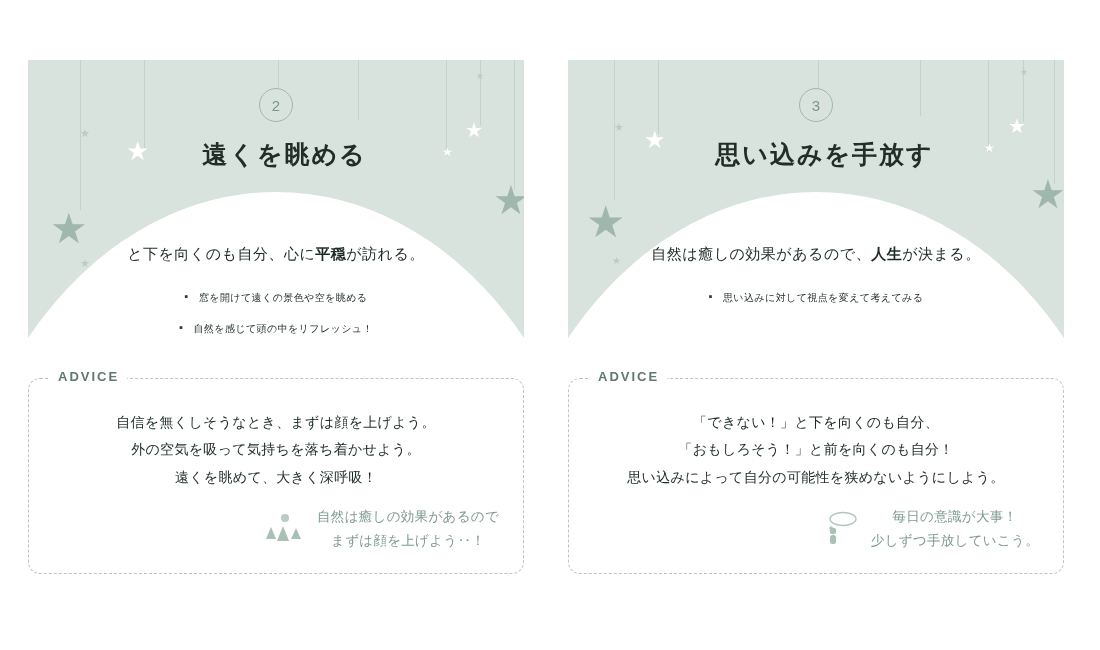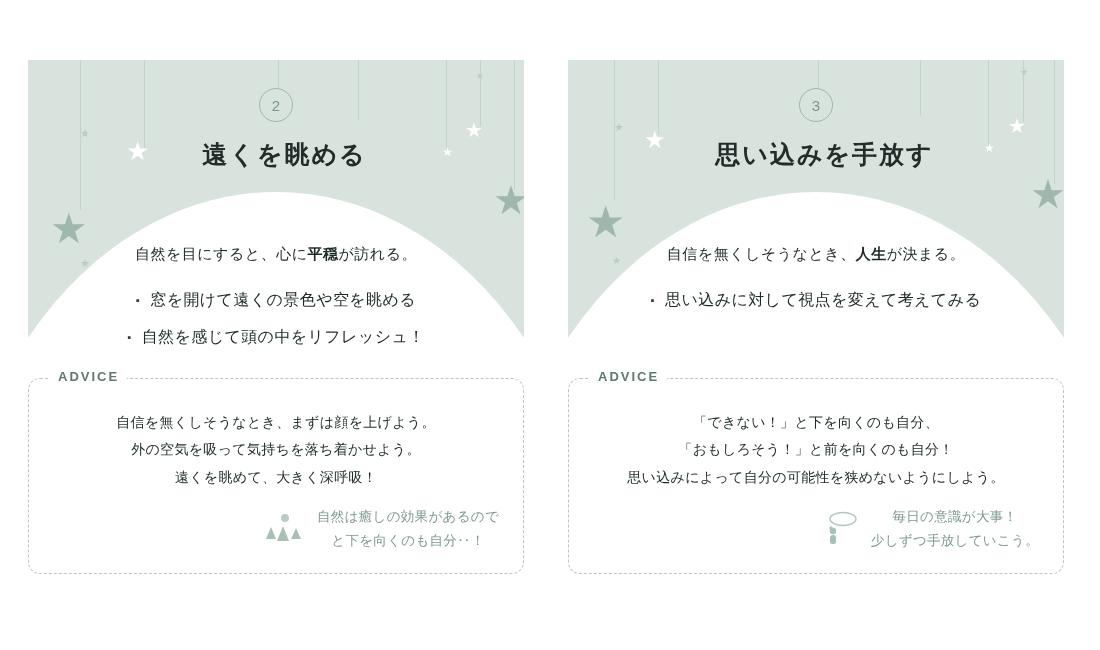--- a/index.html
+++ b/index.html
@@ -109,21 +109,21 @@
     position: absolute;
     left: 0; right: 0;
     top: 230px;
     z-index: 6;
     padding: 0;
     margin: 0;
     list-style: none;
     text-align: center;
   }
   .bullets li {
-    font-size: 16px;
+    font-size: 10px;
     color: #1d2b26;
     margin-bottom: 16px;
     letter-spacing: .4px;
   }
   .bullets li::before {
     content: "▪";
     color: #2b3a33;
     font-size: 11px;
     margin-right: 10px;
     vertical-align: 1px;
@@ -207,21 +207,21 @@
         <span class="star" style="left:437px; top:60px;  font-size:20px;">★</span>
         <span class="star dark" style="left:465px; top:120px; font-size:40px;">★</span>
         <span class="star mid" style="left:448px; top:12px;  font-size:9px;">★</span>
 
         <div class="hero-arc"></div>
 
         <div class="hero-inner">
           <div class="num-circle">2</div>
           <div class="card-title">遠くを眺める</div>
           <div class="lede">
-            <span>自然を目にすると、心に</span><b>平穏</b><span>が訪れる。</span>
+            <span>と下を向くのも自分、心に</span><b>平穏</b><span>が訪れる。</span>
           </div>
           <ul class="bullets">
             <li>窓を開けて遠くの景色や空を眺める</li>
             <li>自然を感じて頭の中をリフレッシュ！</li>
           </ul>
         </div>
       </div>
 
       <div class="advice-wrap">
         <div class="advice-label">ADVICE</div>
@@ -237,21 +237,21 @@
                 <circle cx="22" cy="5" r="4" fill="#b9cbc2"></circle>
                 <g fill="#a9c0b5">
                   <polygon points="8,26 3,26 8,14 13,26"></polygon>
                   <polygon points="20,28 14,28 20,13 26,28"></polygon>
                   <polygon points="33,26 28,26 33,15 38,26"></polygon>
                 </g>
               </svg>
             </div>
             <div class="foot-text">
               <div>自然は癒しの効果があるので</div>
-              <div>と下を向くのも自分‥！</div>
+              <div>まずは顔を上げよう‥！</div>
             </div>
           </div>
         </div>
       </div>
     </div>
 
     <div class="card">
       <div class="hero">
         <div class="string" style="left:46px;  height:140px;"></div>
         <div class="string" style="left:90px;  height:74px;"></div>
@@ -269,21 +269,21 @@
         <span class="star" style="left:440px; top:56px;  font-size:20px;">★</span>
         <span class="star dark" style="left:462px; top:114px; font-size:40px;">★</span>
         <span class="star mid" style="left:452px; top:8px;   font-size:9px;">★</span>
 
         <div class="hero-arc"></div>
 
         <div class="hero-inner">
           <div class="num-circle">3</div>
           <div class="card-title">思い込みを手放す</div>
           <div class="lede">
-            <span>自信を無くしそうなとき、</span><b>人生</b><span>が決まる。</span>
+            <span>自然は癒しの効果があるので、</span><b>人生</b><span>が決まる。</span>
           </div>
           <ul class="bullets">
             <li>思い込みに対して視点を変えて考えてみる</li>
           </ul>
         </div>
       </div>
 
       <div class="advice-wrap">
         <div class="advice-label">ADVICE</div>
         <div class="advice-box">

